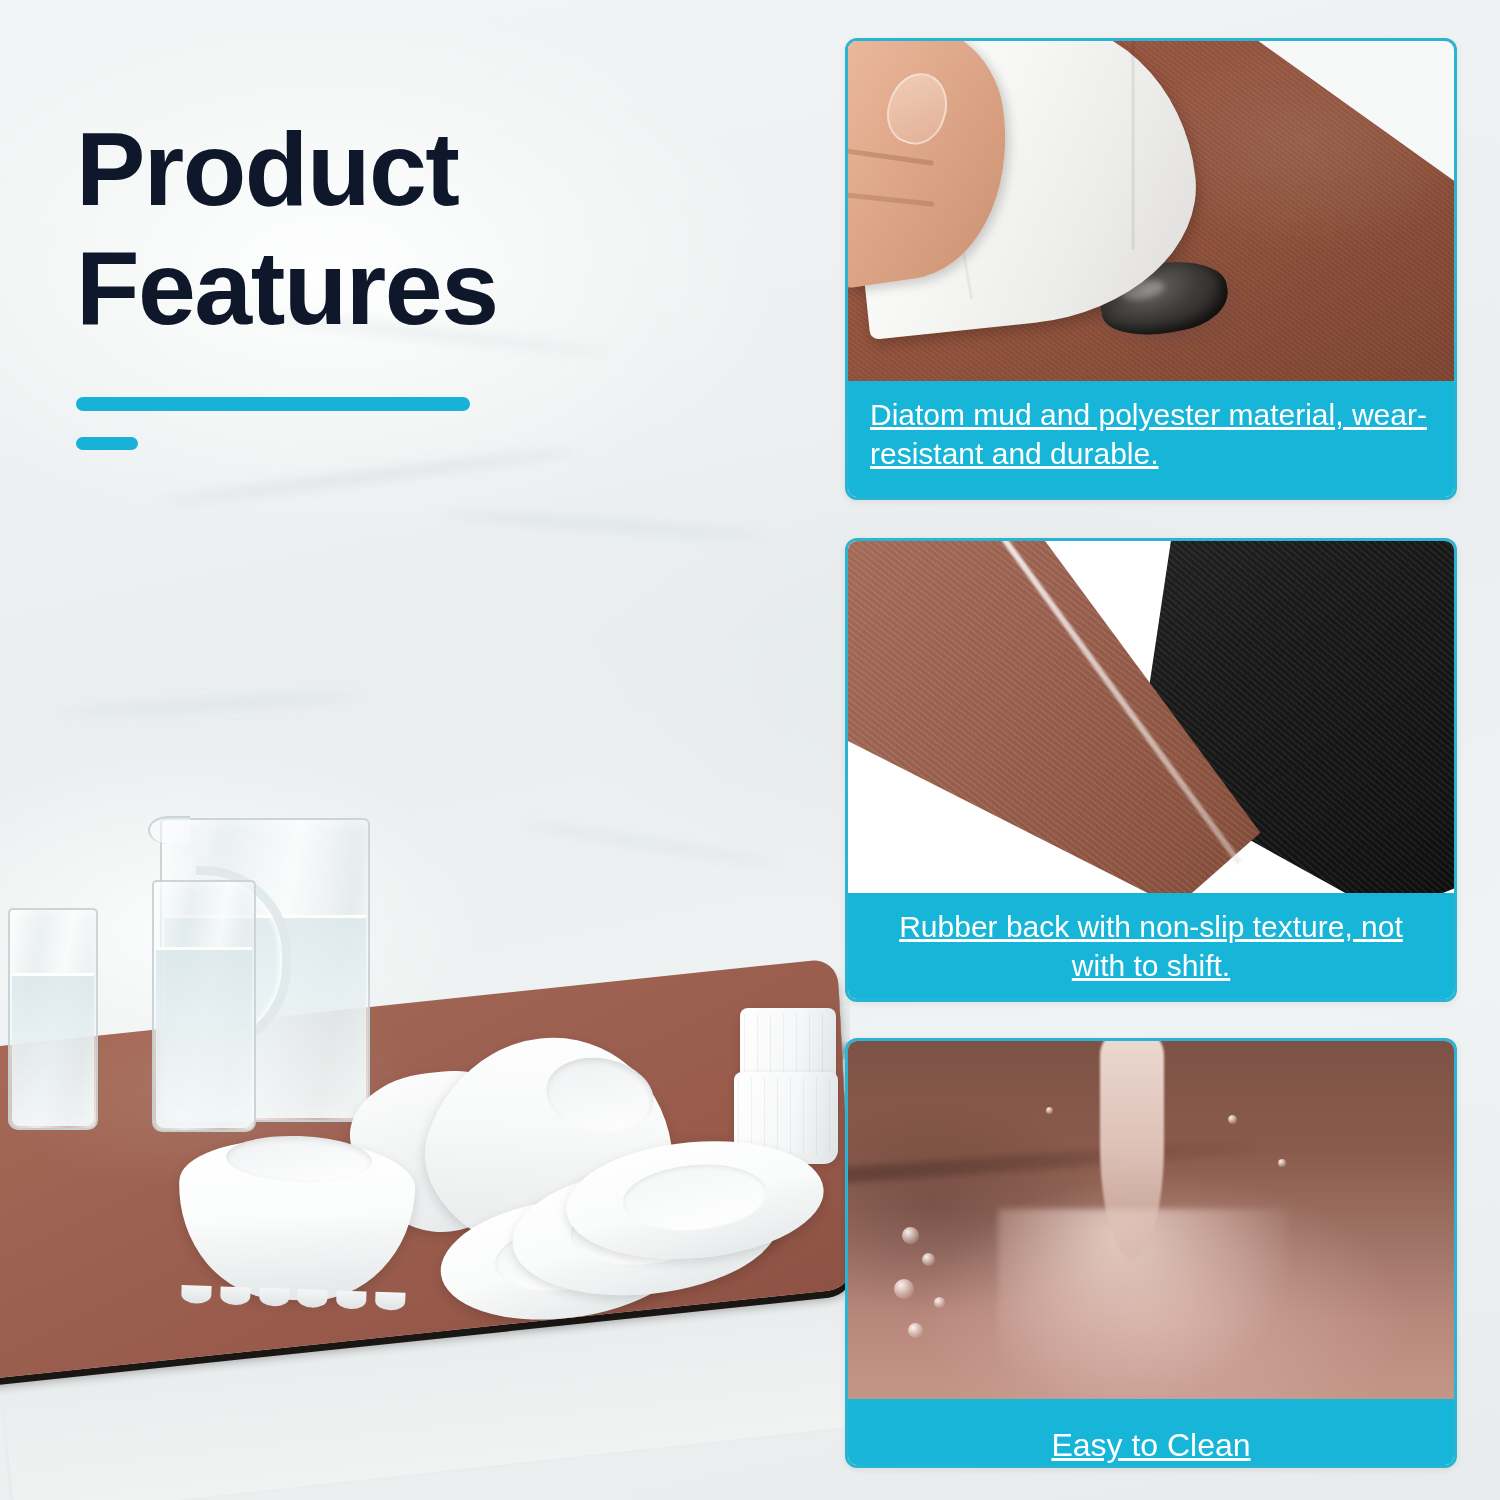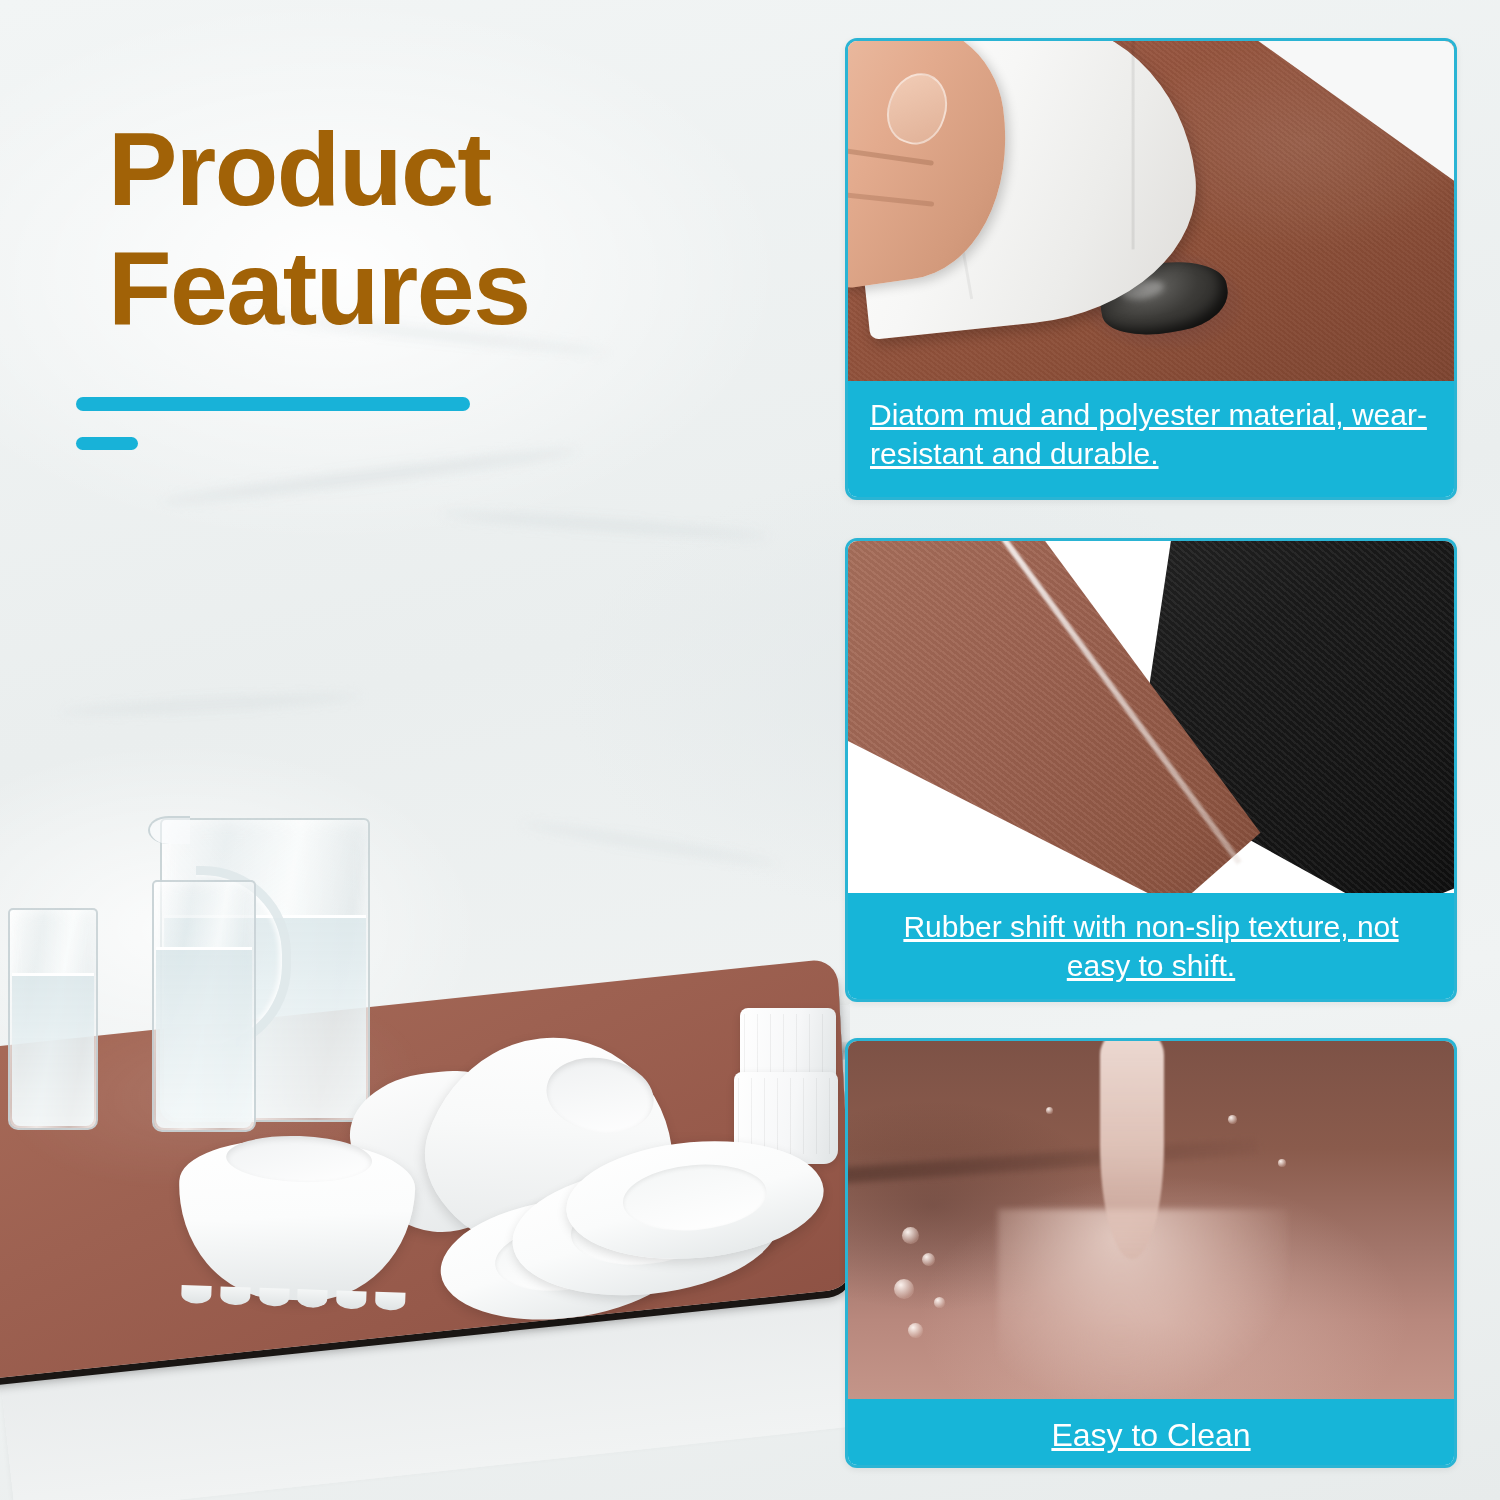--- a/index.html
+++ b/index.html
@@ -47,23 +47,22 @@
     position: absolute;
     left: 76px;
     top: 110px;
     width: 700px;
   }
   .title-line {
     font-size: 104px;
     font-weight: bold;
     line-height: 1.14;
     letter-spacing: -1.5px;
-    color: #a16207;
+    color: #0f172a;
     white-space: nowrap;
-    margin-left: 32px;
   }
   .accent-bar-long {
     margin-top: 50px;
     width: 394px;
     height: 14px;
     background: #18b2d8;
     border-radius: 8px;
   }
   .accent-bar-short {
     margin-top: 26px;
@@ -323,21 +322,21 @@
     font-size: 30px;
     line-height: 1.30;
     padding: 14px 22px 16px 22px;
     box-sizing: border-box;
     text-decoration: underline;
   }
   .caption.left  { text-align: left; }
   .caption.center{ text-align: center; }
   .p1-cap { height: 116px; }
   .p2-cap { height: 106px; }
-  .p3-cap { height: 80px; padding-top: 16px; font-size: 32px; }
+  .p3-cap { height: 80px; padding-top: 26px; font-size: 32px; }
 
   
   .p1-mat {
     position: absolute;
     inset: 0;
     background: linear-gradient(150deg, #9e5d4a 0%, #96553f 30%, #8d5039 62%, #7e4531 100%);
   }
   .p1-mat-grain {
     position: absolute;
     inset: 0;
@@ -629,21 +628,21 @@
       <div class="panel-photo p2-photo">
         <div class="p2-bg"></div>
         <div class="p2-black">
           <div class="p2-black-tex"></div>
         </div>
         <div class="p2-brown">
           <div class="p2-brown-tex"></div>
         </div>
         <div class="p2-crease"></div>
       </div>
-      <div class="caption center p2-cap">Rubber shift with non-slip texture, not easy to shift.</div>
+      <div class="caption center p2-cap">Rubber back with non-slip texture, not with to shift.</div>
     </div>
 
     <div class="panel panel-3">
       <div class="panel-photo p3-photo">
         <div class="p3-bg"></div>
         <div class="p3-shade"></div>
         <div class="p3-ridge"></div>
         <div class="p3-splash"></div>
         <div class="p3-stream"></div>
         <div class="p3-bead b1"></div>

